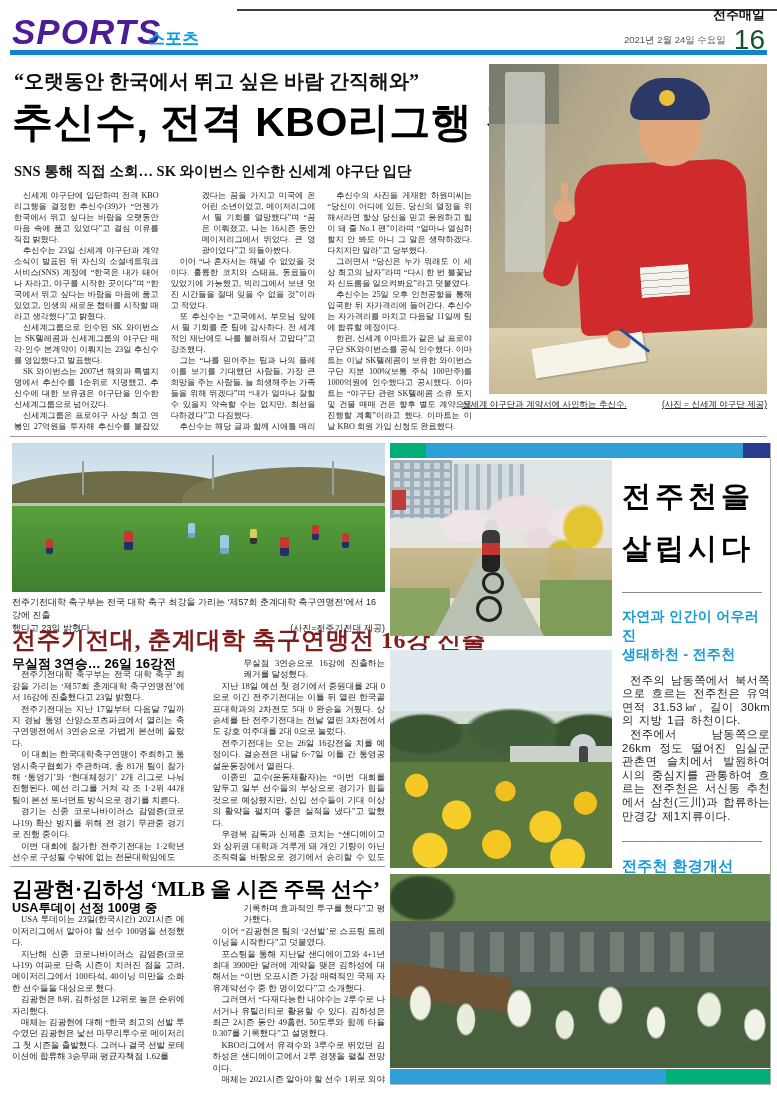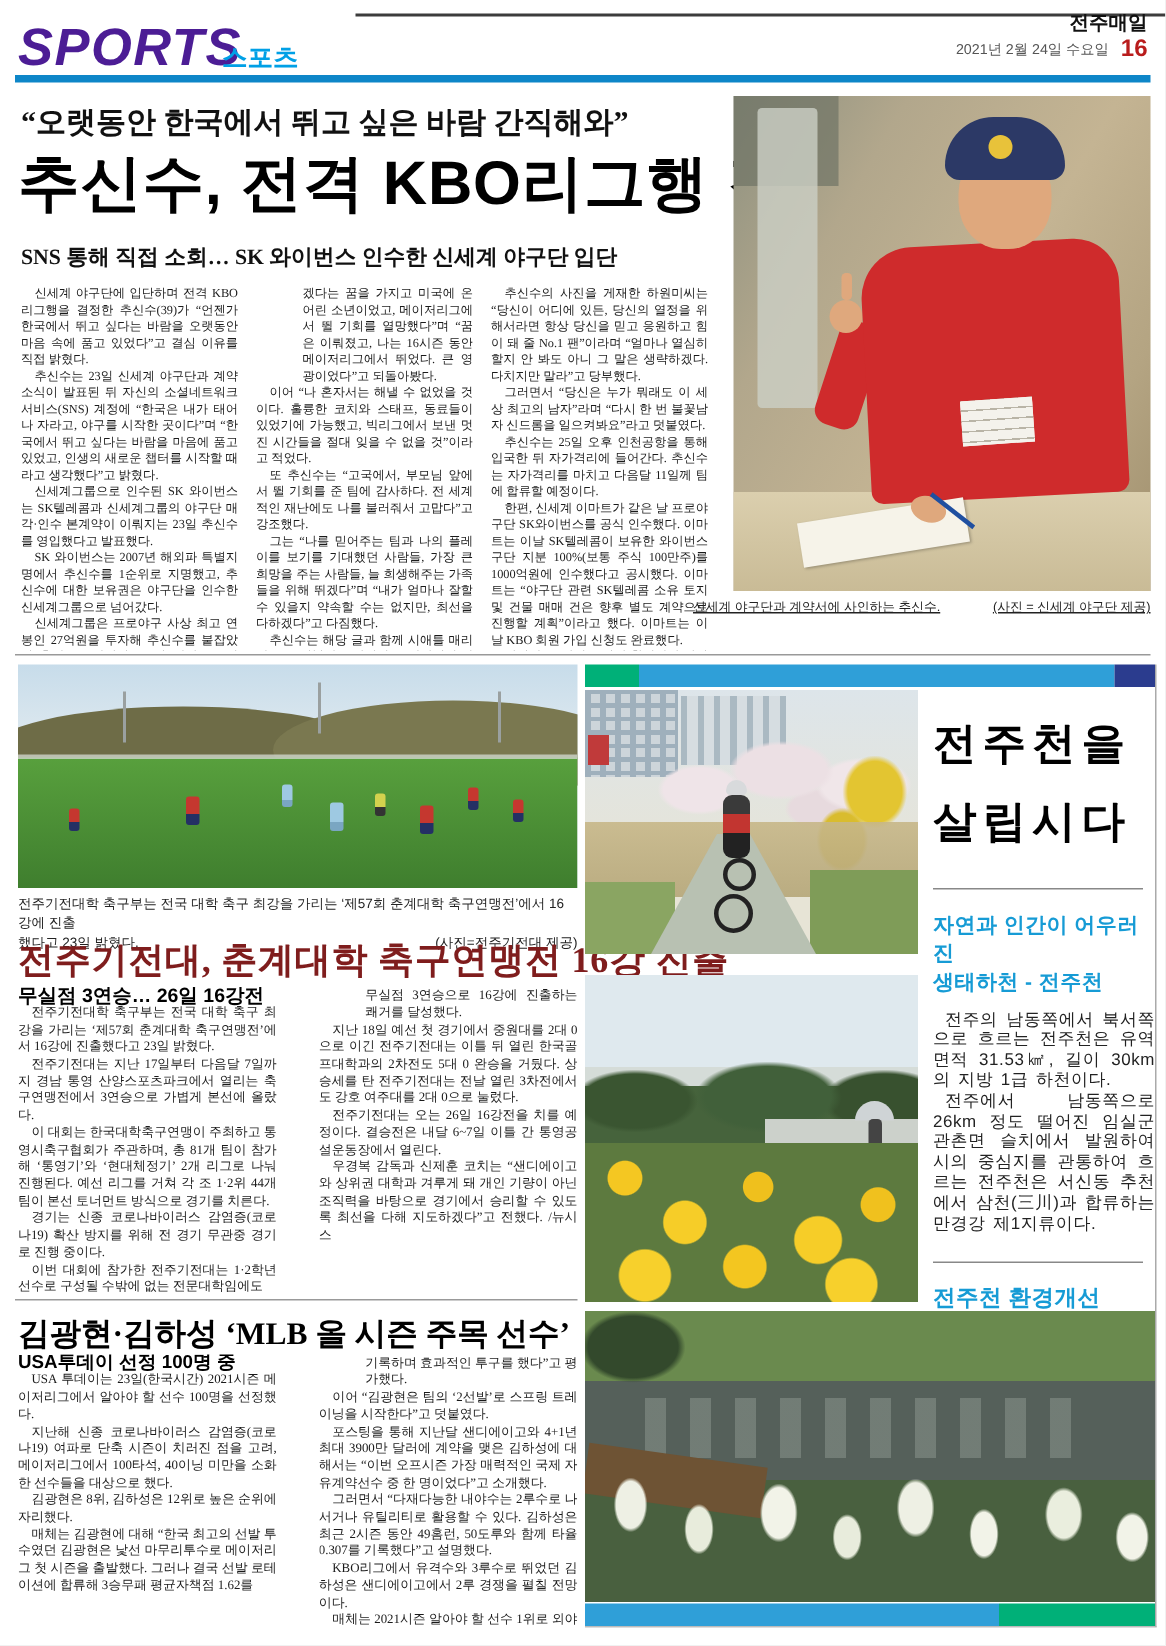--- a/index.html
+++ b/index.html
@@ -6,21 +6,21 @@
   .page{position:relative;width:777px;height:1097px;background:#ffffff;overflow:hidden;
         font-family:"Liberation Sans",sans-serif;color:#111;}
   
   .top-hairline{position:absolute;left:237px;right:0;top:9px;height:2px;background:#3c3c3c;}
   .sports-logo{position:absolute;left:12px;top:12px;font-style:italic;font-weight:bold;
         font-size:35px;letter-spacing:1px;color:#4c1d95;}
   .sports-ko{position:absolute;left:148px;top:27px;font-size:17px;font-weight:bold;color:#00a0e6;}
   .paper-name{position:absolute;right:12px;top:6px;font-size:13px;font-weight:bold;color:#111;}
   .date-row{position:absolute;right:12px;top:24px;display:flex;align-items:center;gap:8px;}
   .date-text{font-size:9.5px;color:#555;}
-  .page-num{font-size:16px;font-weight:bold;color:#b91c1c;}
+  .page-num{font-size:28px;font-weight:normal;color:#14532d;}
   .header-rule{position:absolute;left:10px;right:10px;top:50px;height:5px;background:#0e86c8;}
   
   .kicker{position:absolute;left:14px;top:68px;font-family:"Liberation Serif",serif;
         font-size:20px;font-weight:600;color:#111;}
   .headline1{position:absolute;left:12px;top:95px;font-size:41px;font-weight:800;
         letter-spacing:0.5px;color:#000;}
   .subhead1{position:absolute;left:14px;top:162px;font-family:"Liberation Serif",serif;
         font-size:14.5px;font-weight:bold;color:#111;}
   .cols3{position:absolute;left:14px;top:190px;width:458px;height:244px;display:flex;gap:12px;overflow:hidden;}
   .bodycol{flex:1;overflow:hidden;font-family:"Liberation Serif",serif;font-size:8.2px;
@@ -254,20 +254,21 @@
       <p>전주기전대학 축구부는 전국 대학 축구 최강을 가리는 ‘제57회 춘계대학 축구연맹전’에서 16강에 진출했다고 23일 밝혔다.</p>
       <p>전주기전대는 지난 17일부터 다음달 7일까지 경남 통영 산양스포츠파크에서 열리는 축구연맹전에서 3연승으로 가볍게 본선에 올랐다.</p>
       <p>이 대회는 한국대학축구연맹이 주최하고 통영시축구협회가 주관하며, 총 81개 팀이 참가해 ‘통영기’와 ‘현대체정기’ 2개 리그로 나눠 진행된다. 예선 리그를 거쳐 각 조 1·2위 44개 팀이 본선 토너먼트 방식으로 경기를 치른다.</p>
       <p>경기는 신종 코로나바이러스 감염증(코로나19) 확산 방지를 위해 전 경기 무관중 경기로 진행 중이다.</p>
       <p>이번 대회에 참가한 전주기전대는 1·2학년 선수로 구성될 수밖에 없는 전문대학임에도</p>
     </div>
     <div class="bodycol">
       <p class="cont">무실점 3연승으로 16강에 진출하는 쾌거를 달성했다.</p>
       <p>지난 18일 예선 첫 경기에서 중원대를 2대 0으로 이긴 전주기전대는 이틀 뒤 열린 한국골프대학과의 2차전도 5대 0 완승을 거뒀다. 상승세를 탄 전주기전대는 전날 열린 3차전에서도 강호 여주대를 2대 0으로 눌렀다.</p>
       <p>전주기전대는 오는 26일 16강전을 치를 예정이다. 결승전은 내달 6~7일 이틀 간 통영공설운동장에서 열린다.</p>
+      <p>이종민 교수(운동재활자)는 “이번 대회를 앞두고 일부 선수들의 부상으로 경기가 힘들 것으로 예상됐지만, 신입 선수들이 기대 이상의 활약을 펼치며 좋은 실적을 냈다”고 말했다.</p>
       <p>우경복 감독과 신제훈 코치는 “샌디에이고와 상위권 대학과 겨루게 돼 개인 기량이 아닌 조직력을 바탕으로 경기에서 승리할 수 있도록 최선을 다해 지도하겠다”고 전했다. /뉴시스</p>
     </div>
   </div>
 
   <div class="divider" style="top:866px;right:392px;"></div>
 
   <div class="headline3">김광현·김하성 ‘MLB 올 시즌 주목 선수’</div>
   <div class="cols2 cols-a3">
     <div class="bodycol">
       <p class="colhead colhead3">USA투데이 선정 100명 중</p>

